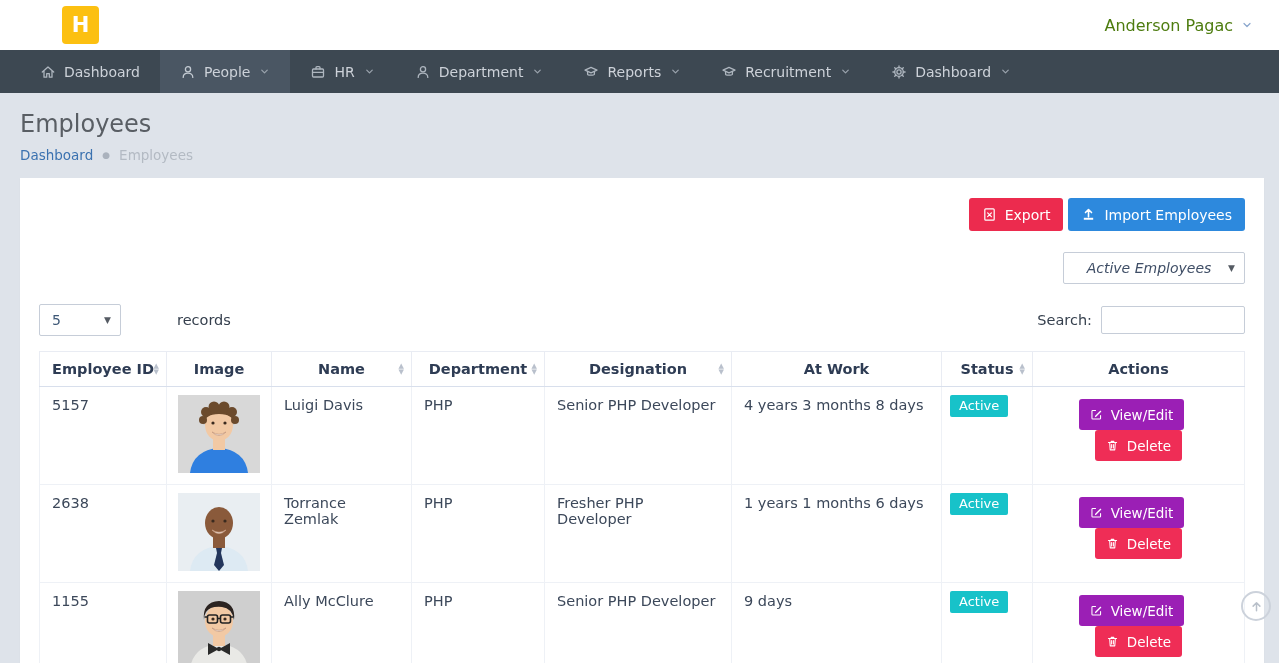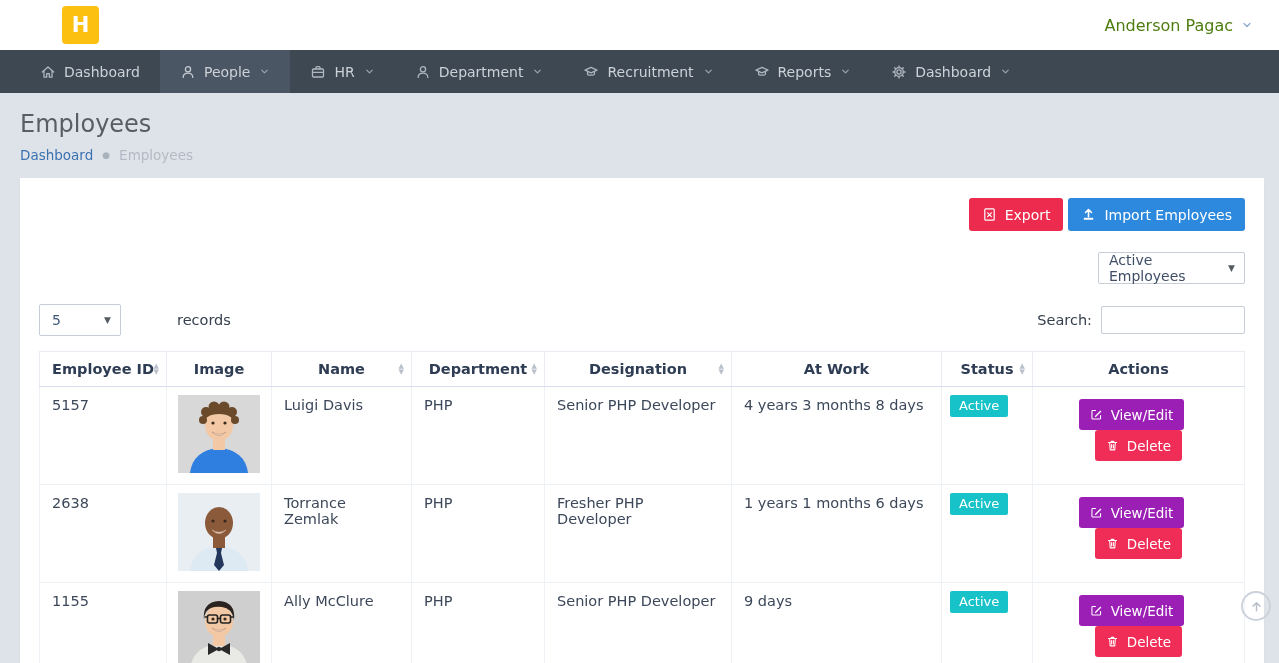--- a/index.html
+++ b/index.html
@@ -72,21 +72,21 @@
   .filter-row { display: flex; justify-content: flex-end; margin-top: 21px; }
   .select {
     height: 32px; border: 1px solid #c6cdd8; background: #fff; border-radius: 2px;
     display: flex; align-items: center; font-size: 14px; color: #3f4e66;
     cursor: pointer; position: relative;
   }
   .select .caret {
     position: absolute; right: 9px; top: 50%; transform: translateY(-50%);
     font-size: 9px; color: #555b63;
   }
-  .select-filter { width: 147px; justify-content: center; padding: 0 20px 0 10px; }
+  .select-filter { width: 182px; justify-content: center; padding: 0 20px 0 10px; font-style: italic; }
   .select-length { width: 82px; padding: 0 20px 0 12px; color: #3e5877; }
 
   .controls { display: flex; justify-content: space-between; align-items: center; margin-top: 20px; }
   .length-wrap { display: flex; align-items: center; gap: 10px; }
   .ctrl-label { font-size: 14.5px; color: #36404e; margin-left: 46px; }
   .search-wrap { display: flex; align-items: center; gap: 9px; }
   .search-input {
     width: 144px; height: 28px; border: 1px solid #c6cdd8; border-radius: 2px;
     padding: 0 8px; font-size: 14px; color: #333; font-family: inherit; outline: none;
   }
@@ -195,35 +195,35 @@
         </svg>
       </span>
     </div>
     <div class="nav-item">
       <span class="i icn">
         <svg viewBox="0 0 16 16" width="16" height="16">
           <path d="M8 3.4 L14 6.1 L8 8.8 L2 6.1 Z" fill="none" stroke="currentColor" stroke-width="1.3" stroke-linecap="round" stroke-linejoin="round"></path>
           <path d="M4.6 7.4 V10.3 C4.6 11.5 11.4 11.5 11.4 10.3 V7.4" fill="none" stroke="currentColor" stroke-width="1.3" stroke-linecap="round" stroke-linejoin="round"></path>
         </svg>
       </span>
-      <span>Recruitment</span>
+      <span>Reports</span>
       <span class="i chev">
         <svg viewBox="0 0 16 16" width="11" height="11">
           <path d="M4 6 L8 10 L12 6" fill="none" stroke="currentColor" stroke-width="1.8" stroke-linecap="round" stroke-linejoin="round"></path>
         </svg>
       </span>
     </div>
     <div class="nav-item">
       <span class="i icn">
         <svg viewBox="0 0 16 16" width="16" height="16">
           <path d="M8 3.4 L14 6.1 L8 8.8 L2 6.1 Z" fill="none" stroke="currentColor" stroke-width="1.3" stroke-linecap="round" stroke-linejoin="round"></path>
           <path d="M4.6 7.4 V10.3 C4.6 11.5 11.4 11.5 11.4 10.3 V7.4" fill="none" stroke="currentColor" stroke-width="1.3" stroke-linecap="round" stroke-linejoin="round"></path>
         </svg>
       </span>
-      <span>Reports</span>
+      <span>Recruitment</span>
       <span class="i chev">
         <svg viewBox="0 0 16 16" width="11" height="11">
           <path d="M4 6 L8 10 L12 6" fill="none" stroke="currentColor" stroke-width="1.8" stroke-linecap="round" stroke-linejoin="round"></path>
         </svg>
       </span>
     </div>
     <div class="nav-item">
       <span class="i icn">
         <svg viewBox="0 0 16 16" width="16" height="16">
           <circle cx="8" cy="8" r="2.1" fill="none" stroke="currentColor" stroke-width="1.3" stroke-linecap="round" stroke-linejoin="round"></circle>

